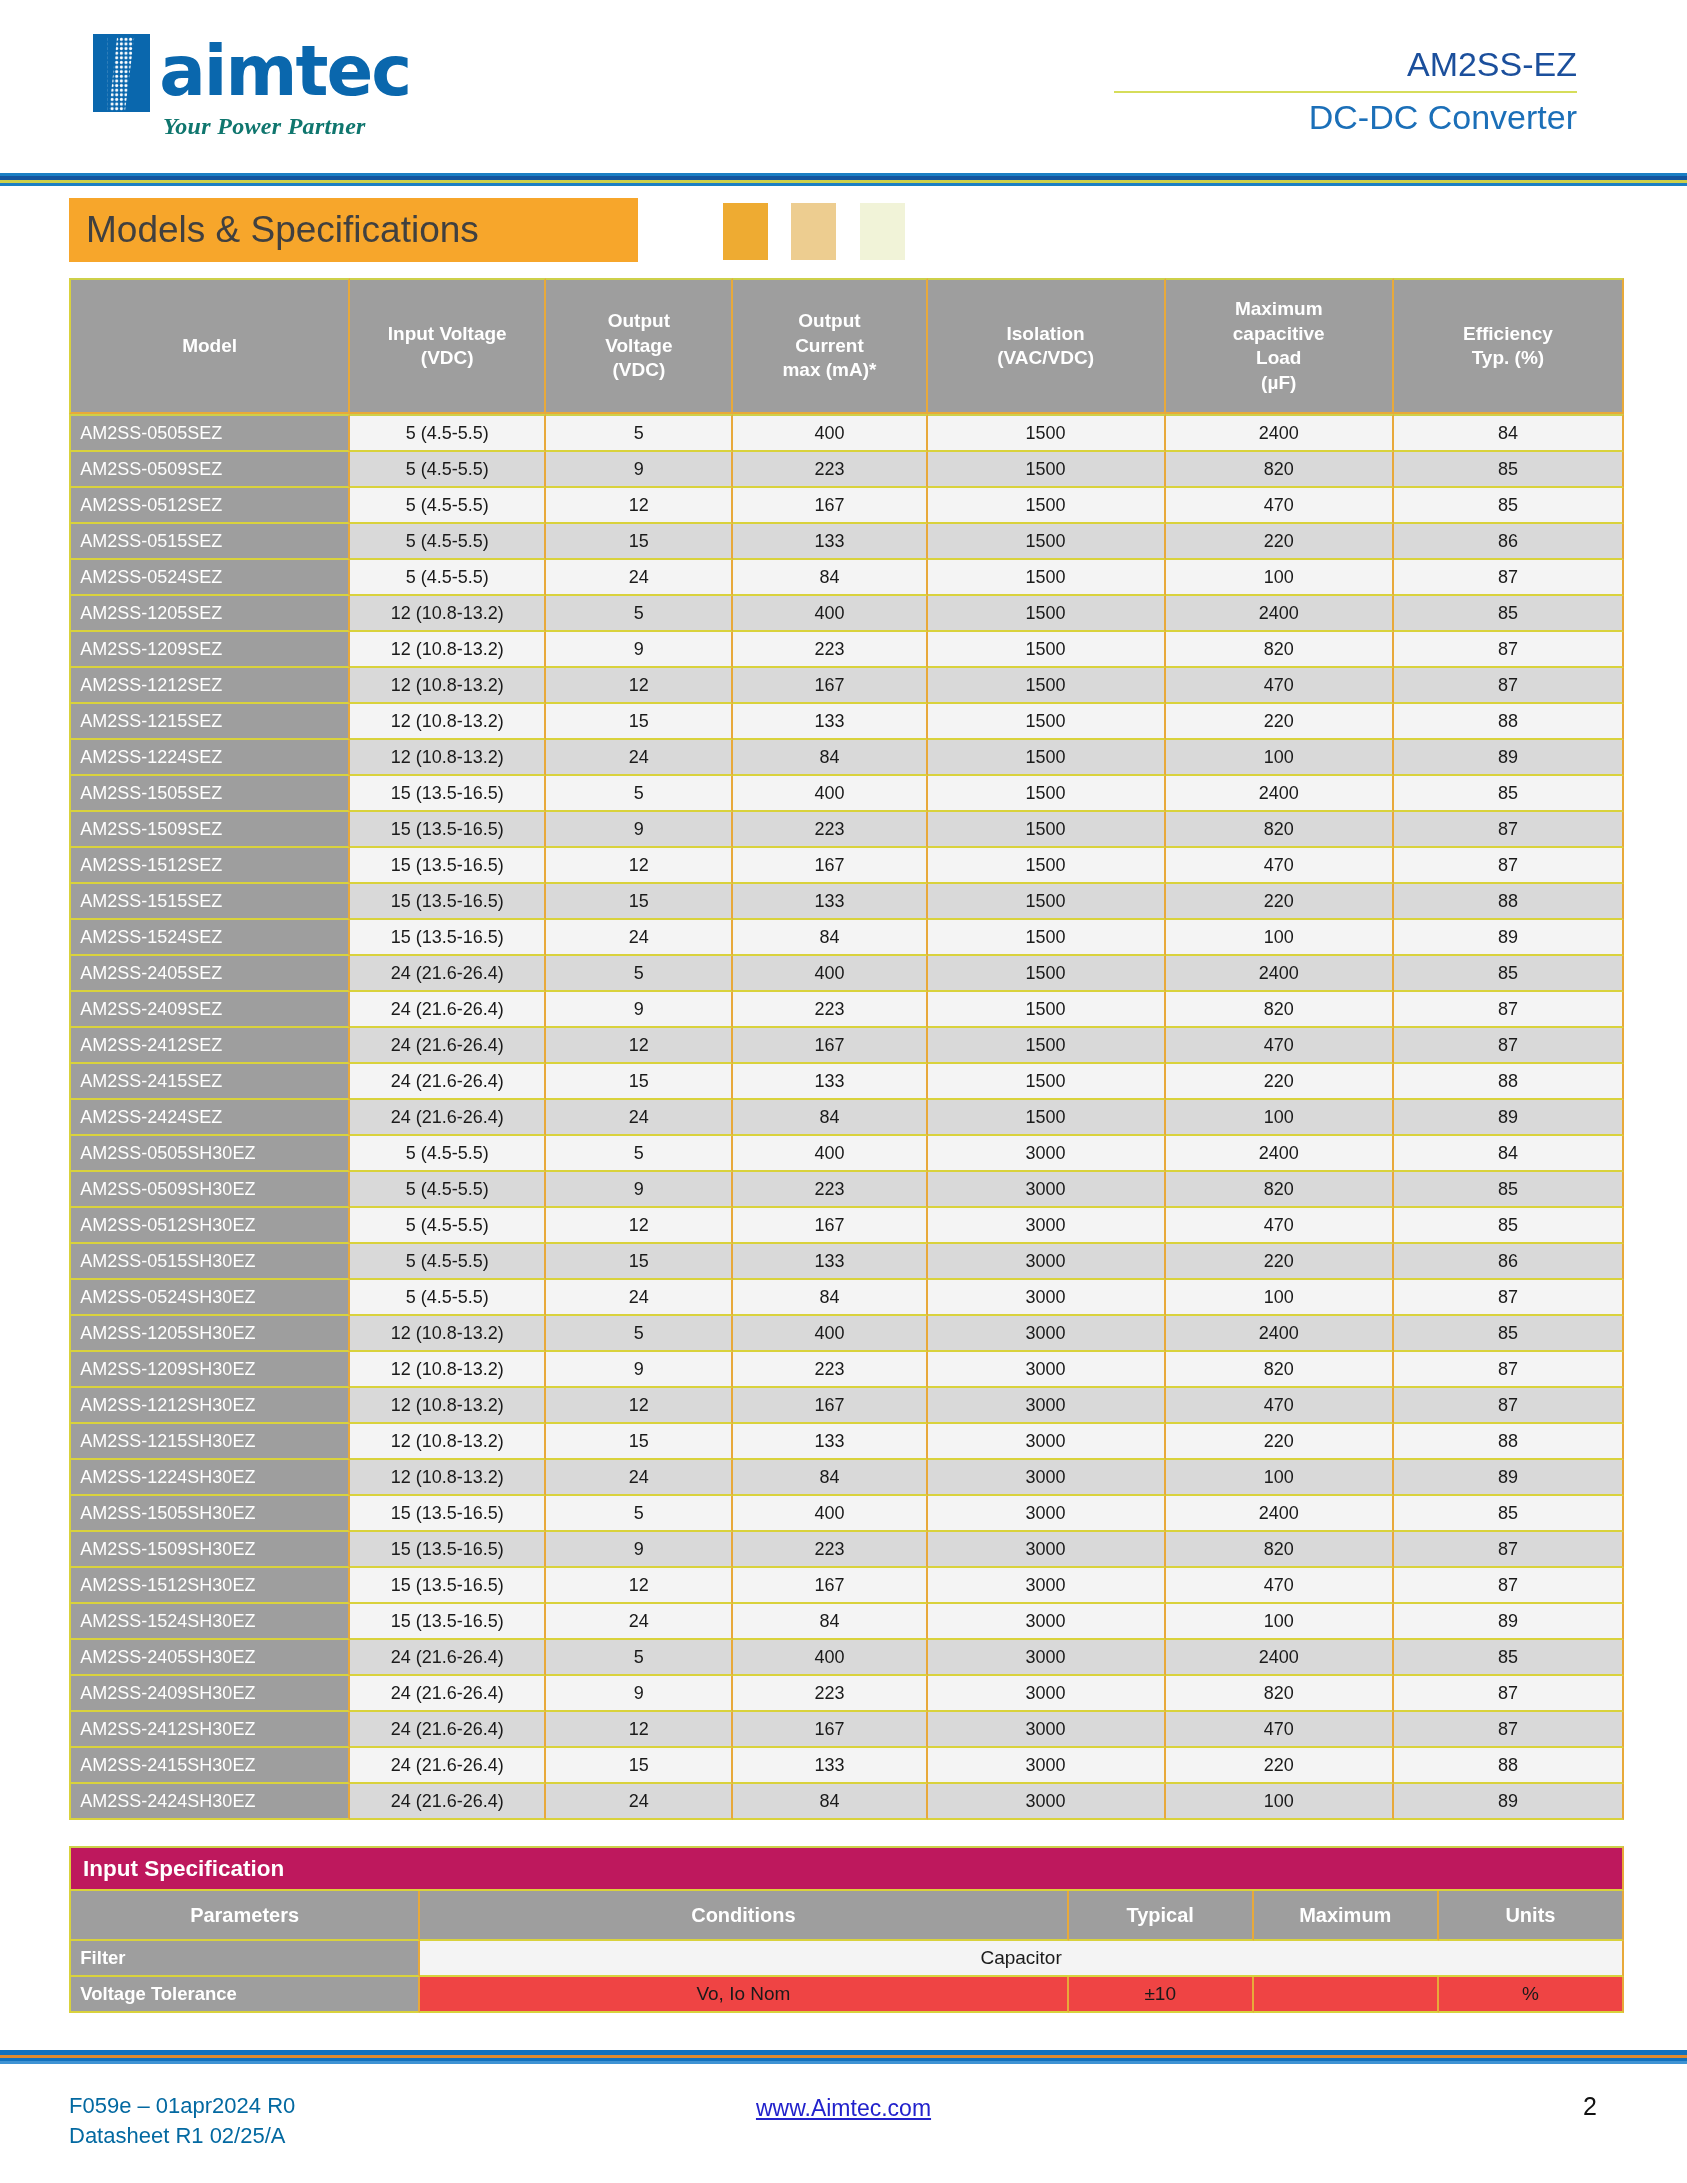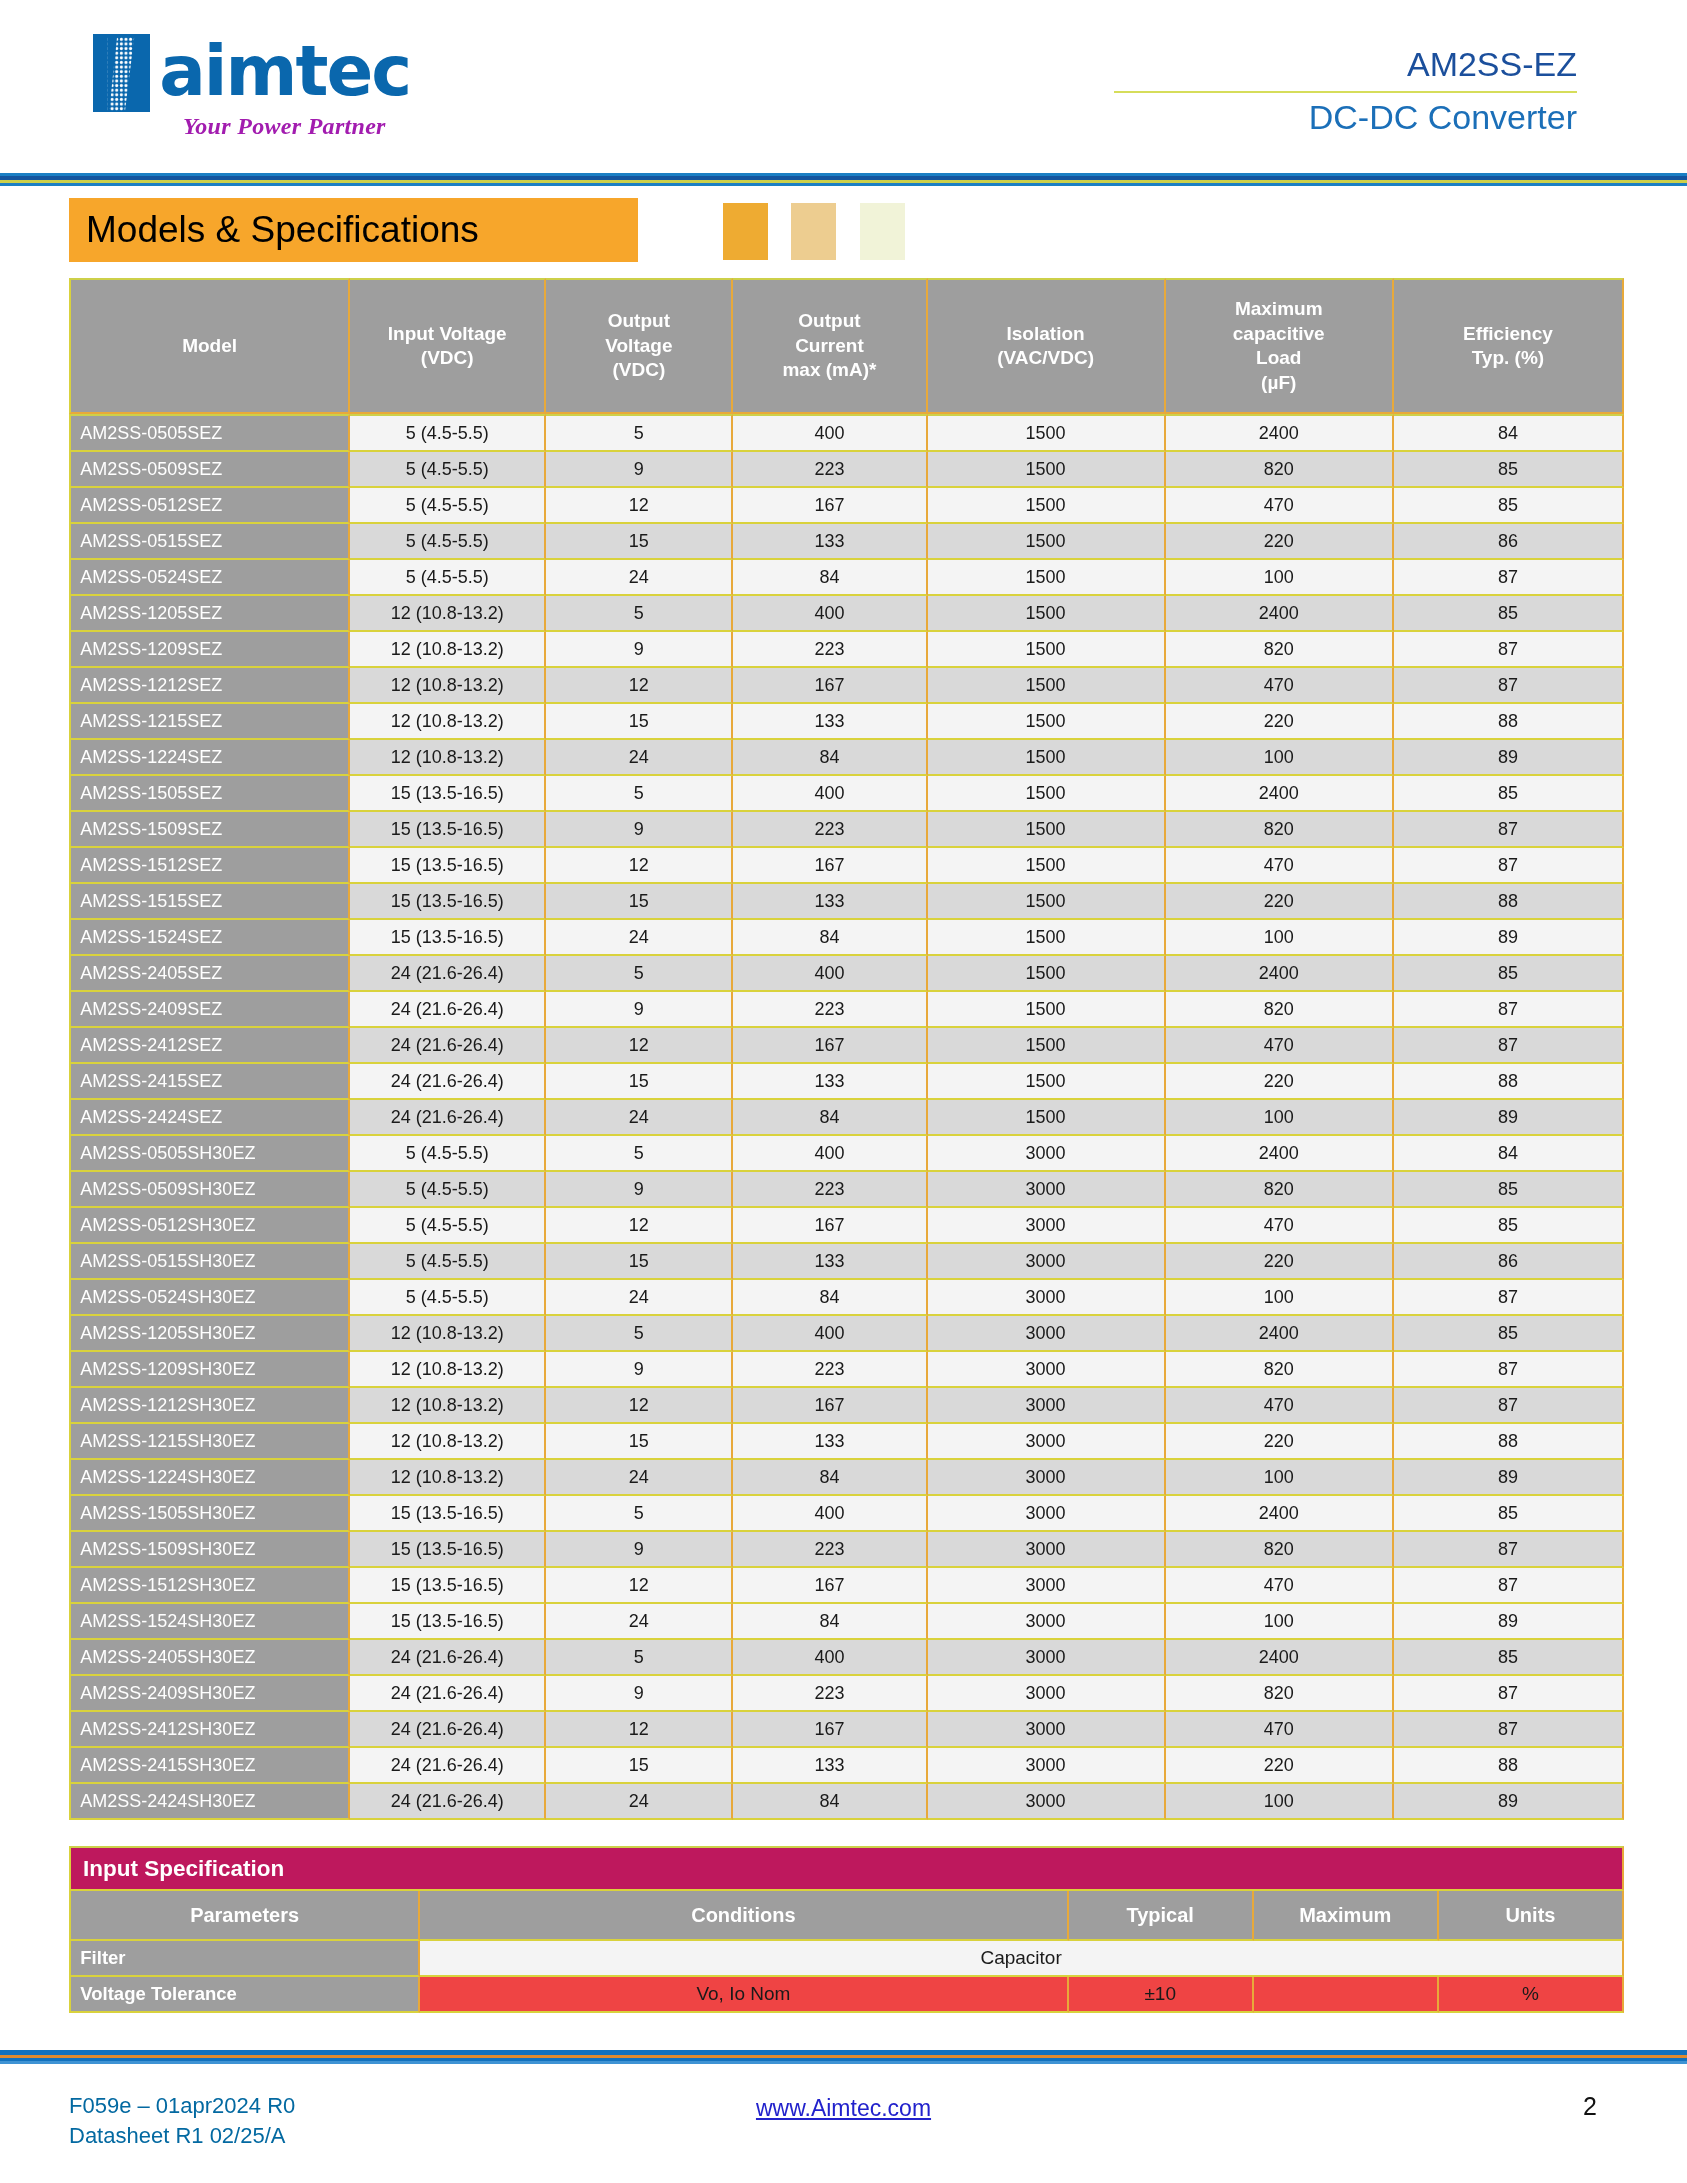--- a/index.html
+++ b/index.html
@@ -38,22 +38,22 @@
     line-height:74px;
     color:#0a67ad;
     letter-spacing:-2px;
     margin-left:9.3px;
   }
   .logo-tag{
     font-family:"Liberation Serif", serif;
     font-weight:bold;
     font-style:italic;
     font-size:24px;
-    color:#a21caf;
-    margin-left:90px;
+    color:#0f766e;
+    margin-left:70px;
     margin-top:1.3px;
     letter-spacing:0.3px;
   }
   .header-right{
     position:absolute; right:110px; top:45px; width:463px; text-align:right;
   }
   .hr-title{
     font-size:34px; color:#1b4f9c; font-weight:normal; letter-spacing:0px;
     font-family:"Liberation Sans", sans-serif;
   }
@@ -75,21 +75,21 @@
   
   .section-banner{
     position:absolute; left:69px; top:198px; width:1555px; height:64px;
   }
   .banner-box{
     position:absolute; left:0; top:0; width:569px; height:64px;
     background:#f7a62b;
     display:flex; align-items:center;
   }
   .banner-box span{
-    font-size:37px; color:#000000; padding-left:17px; letter-spacing:0px;
+    font-size:37px; color:#404040; padding-left:17px; letter-spacing:0px;
     font-family:"Liberation Sans", sans-serif;
   }
   .deco{
     position:absolute; top:5.3px; width:45px; height:57px;
   }
   .deco.d1{ left:654px;  background:#eeab32; }
   .deco.d2{ left:722px; background:#edcd90; }
   .deco.d3{ left:791px; background:#f1f3d8; }
 
   

